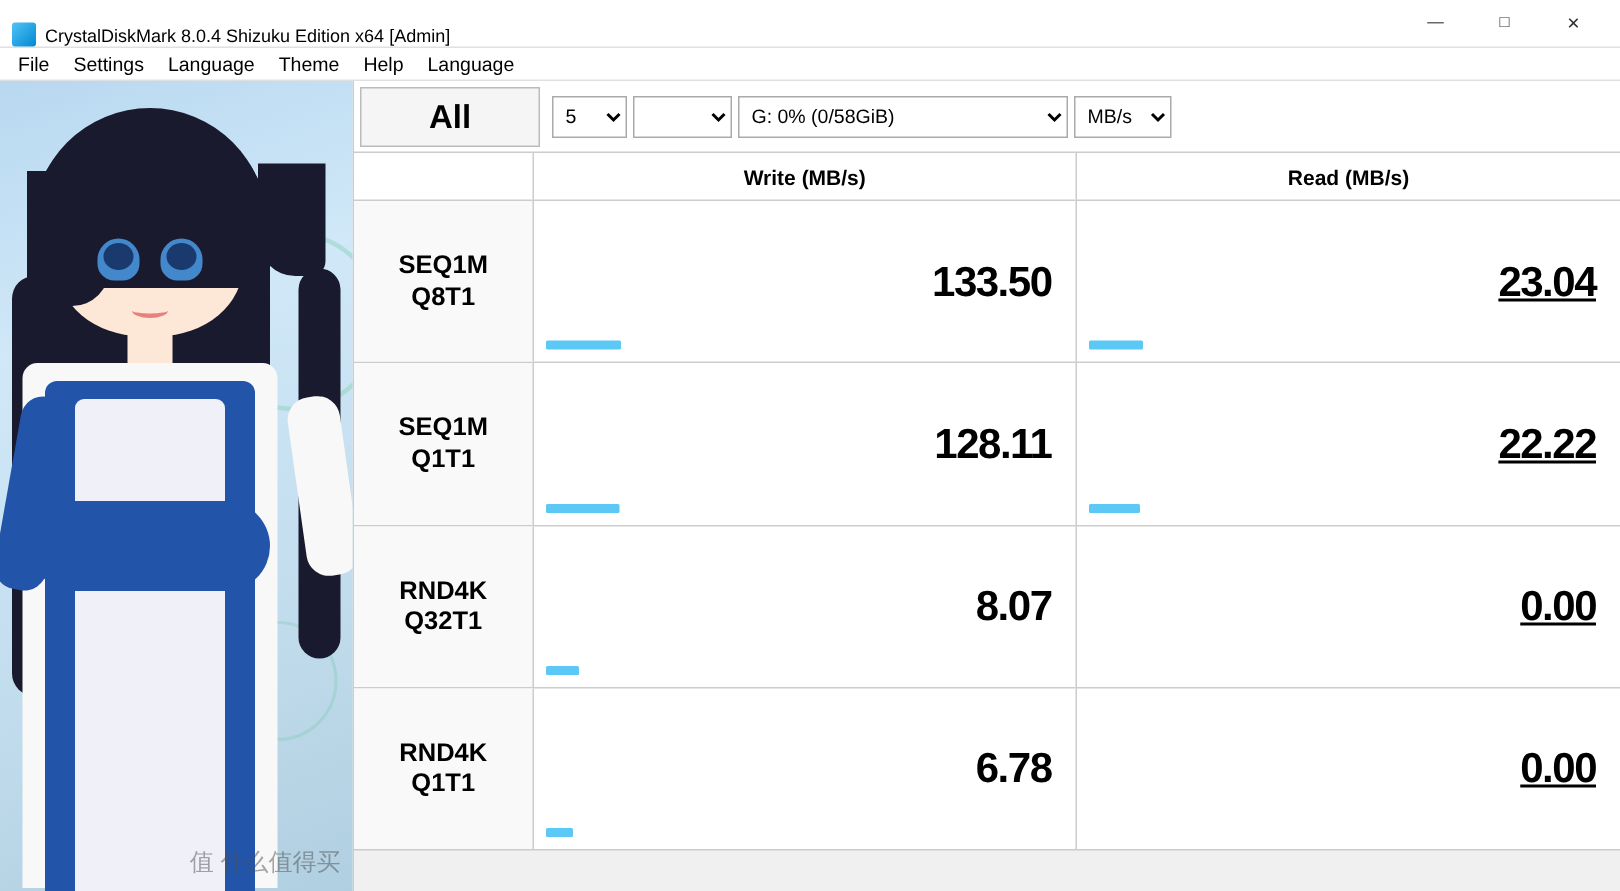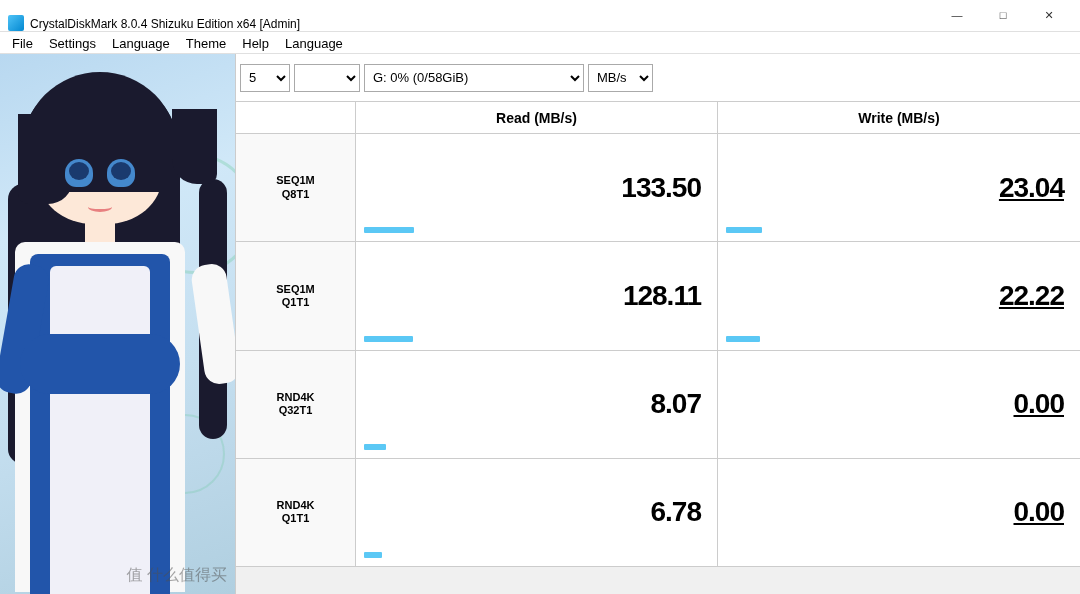--- a/index.html
+++ b/index.html
@@ -51,20 +51,21 @@
       cursor: pointer;
       background: transparent;
       border: none;
     }
 
     
     .menu-bar {
       background: #fff;
       height: 22px;
       display: flex;
+      align-items: center;
       padding: 0 4px;
       border-bottom: 1px solid #e0e0e0;
     }
     .menu-item {
       padding: 2px 8px;
       font-size: 13px;
       color: #000;
       cursor: pointer;
       height: 22px;
       display: flex;
@@ -406,21 +407,21 @@
       grid-template-columns: 120px 1fr 1fr;
       flex: 1;
       border-bottom: 1px solid #ccc;
     }
     .data-row:last-child { border-bottom: none; }
 
     .row-label {
       display: flex;
       align-items: center;
       justify-content: center;
-      font-size: 11px;
+      font-size: 17px;
       font-weight: bold;
       text-align: center;
       border-right: 1px solid #ccc;
       background: #f9f9f9;
       line-height: 1.2;
     }
 
     .row-value {
       display: flex;
       flex-direction: column;
@@ -505,38 +506,39 @@
       <div class="arm-right"></div>
       <div class="arms-cross"></div>
     </div>
 
     <div class="watermark">值 什么值得买</div>
   </div>
 
   <div class="bench-panel">
 
     <div class="controls-bar">
+      <div class="all-btn">All</div>
       <select class="ctrl-select count">
         <option>5</option>
       </select>
       <select class="ctrl-select size">
         <option>1GiB</option>
       </select>
       <select class="ctrl-select drive">
         <option>G: 0% (0/58GiB)</option>
       </select>
       <select class="ctrl-select unit">
         <option>MB/s</option>
       </select>
     </div>
 
     <div class="header-row">
       <div class="header-cell"></div>
+      <div class="header-cell">Write (MB/s)</div>
       <div class="header-cell">Read (MB/s)</div>
-      <div class="header-cell">Write (MB/s)</div>
     </div>
 
     <div class="data-rows" id="data-rows-container">
     <div class="data-row">
     <div class="row-label">
       SEQ1M<br>Q8T1
     </div>
     <div class="row-value">
       <span class="value-number">133.50</span>
       <div class="value-bar" style="width:50.4px"></div>

